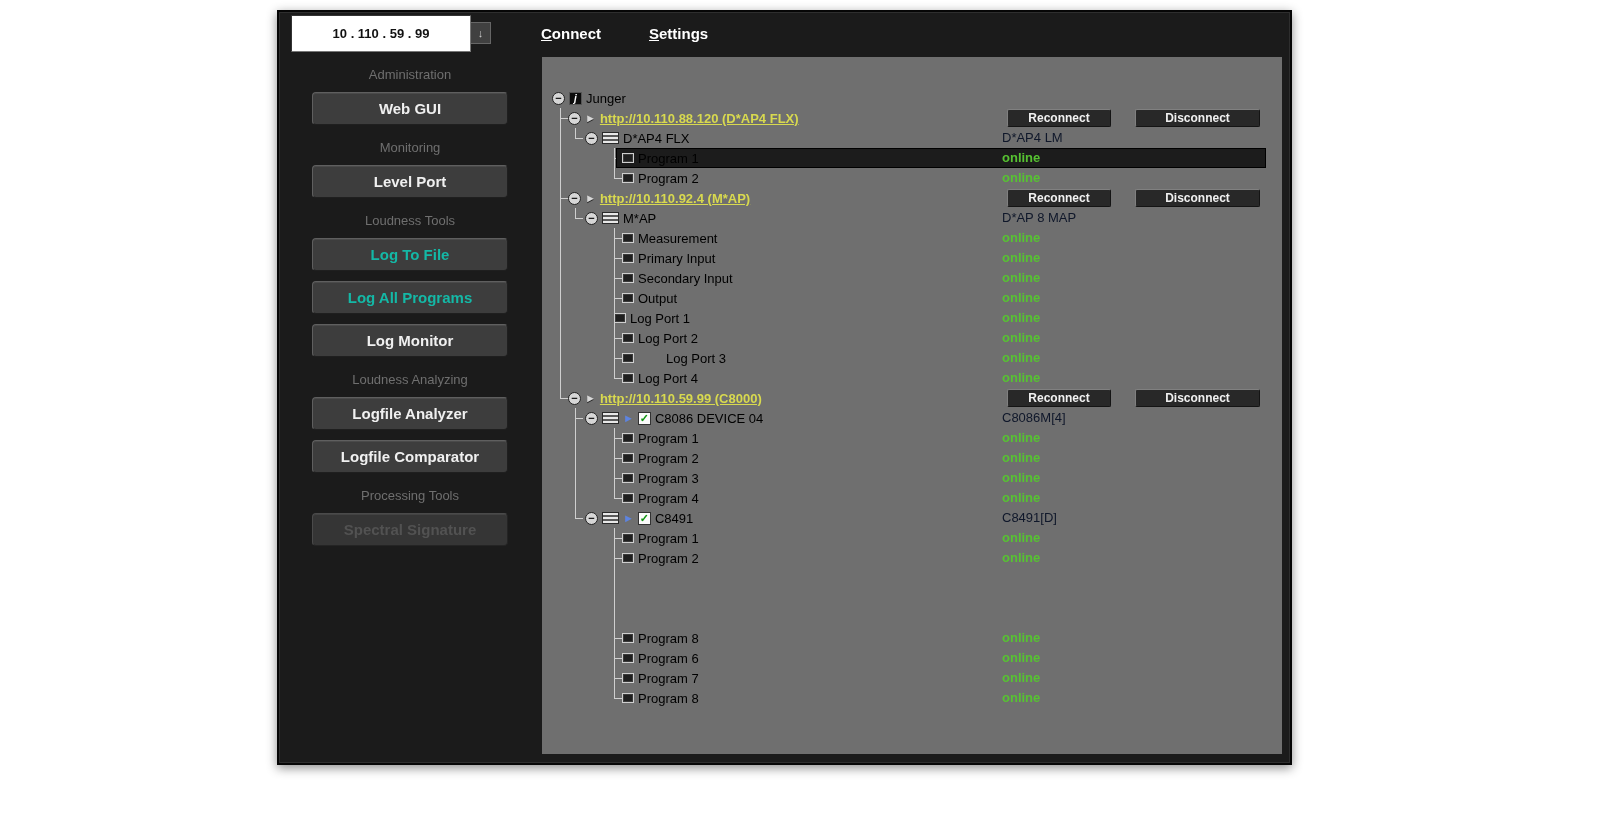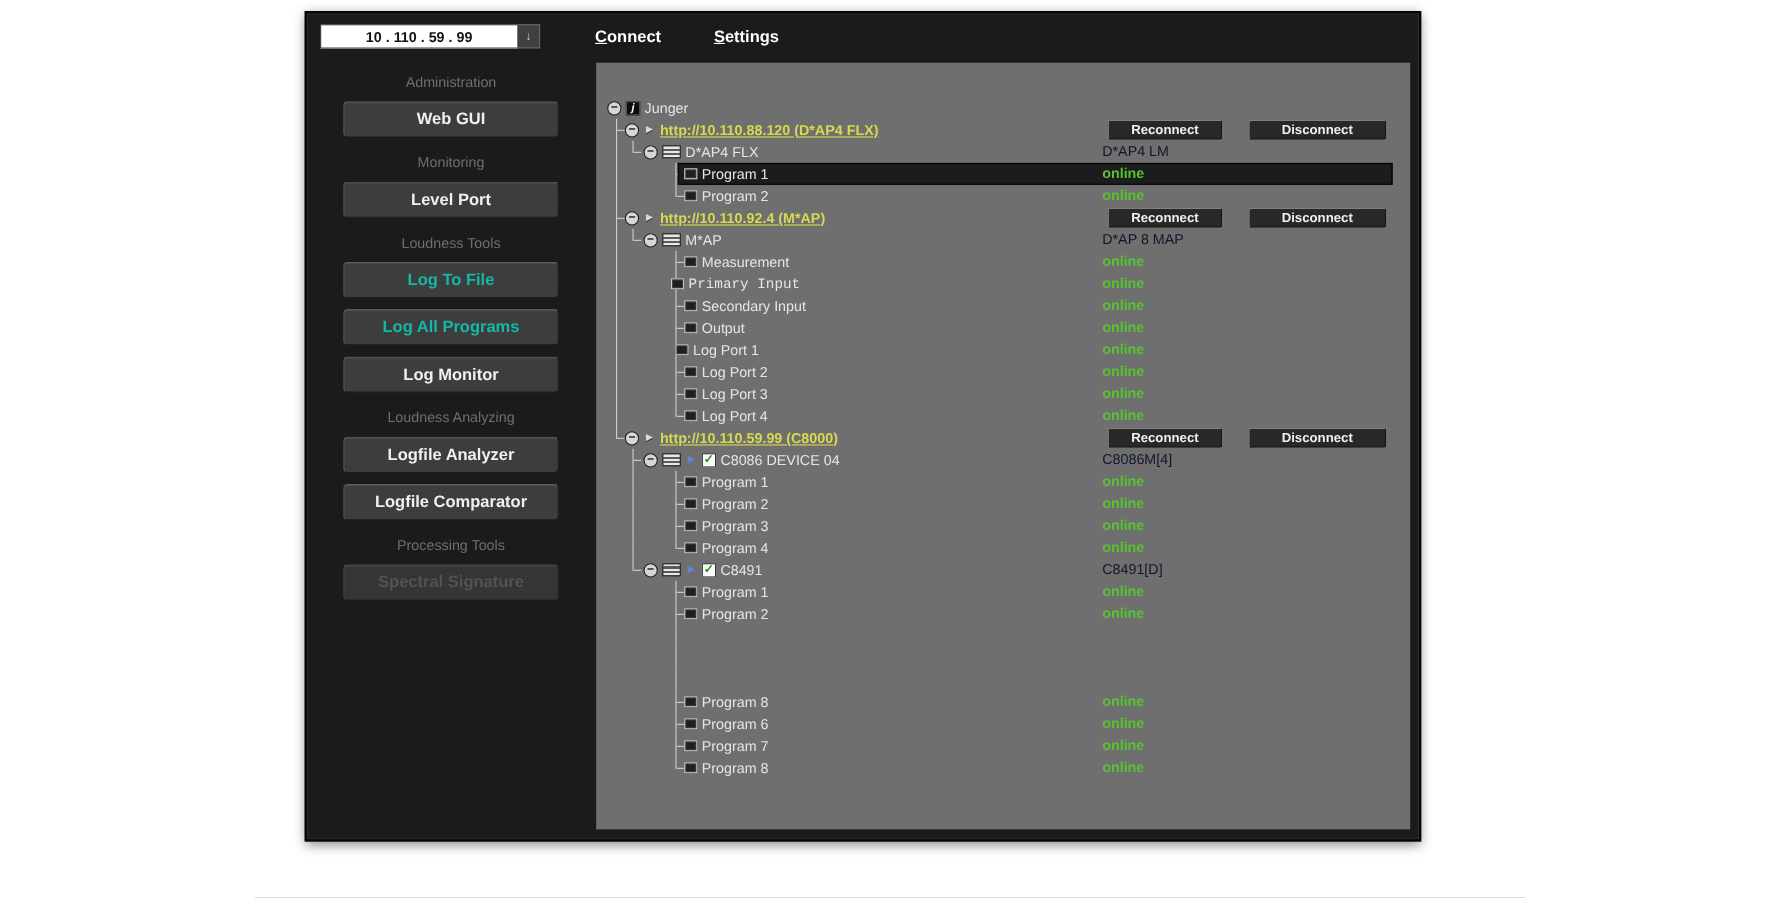--- a/index.html
+++ b/index.html
@@ -5,21 +5,21 @@
   * { margin:0; padding:0; box-sizing:border-box; }
   html,body { width:1616px; height:816px; background:#ffffff; overflow:hidden;
     font-family:"Liberation Sans", sans-serif; }
   .app-window { position:absolute; left:277px; top:10px; width:1015px; height:755px;
     background:#1b1b1b; border:2px solid #060606;
     box-shadow:0 3px 10px rgba(0,0,0,.45), inset 0 0 0 1px #2e2e2e; }
 
   
   .titlebar { position:absolute; left:0; top:0; right:0; height:42px;
     display:flex; align-items:center; padding-left:12px; }
-  .ip-input { width:180px; height:22px; background:#ffffff; color:#111;
+  .ip-input { width:180px; height:37px; background:#ffffff; color:#111;
     border:1px solid #777; border-top-color:#333; border-left-color:#333;
     font-family:inherit; font-size:13px; font-weight:bold; text-align:center; }
   .ip-btn { width:20px; height:22px; background:#404040; border:1px solid #666;
     border-left:none; color:#cccccc; font-size:11px; padding:0; font-family:inherit; }
   .menu-bar { display:flex; gap:48px; margin-left:50px; }
   .menu-item { color:#ffffff; font-weight:bold; font-size:15px; white-space:nowrap; }
   .menu-item u { text-decoration:underline; }
 
   
   .sidebar { position:absolute; left:8px; top:46px; width:246px; height:702px; padding-top:6px; }
@@ -42,21 +42,21 @@
     font-size:13px; line-height:20px; }
   .hsep { position:absolute; top:4px; width:1px; height:12px; background:#e2e2e2; }
   .tree { position:absolute; left:0; right:0; top:21px; bottom:0; padding-top:10px; overflow:hidden; }
 
   .trow { position:relative; height:20px; }
   .tguide { position:absolute; top:0; bottom:0; width:1px; background:#cfcfcf; }
   .tconn-h { position:absolute; top:10px; height:1px; width:7px; background:#cfcfcf; }
   .thl { position:absolute; left:74px; width:650px; top:0; height:20px; background:#1c1c1c;
     box-shadow:0 0 0 1px #000 inset; }
   .tcontent { position:absolute; top:0; height:20px; display:flex; align-items:center; white-space:nowrap; }
-  .tlabel { font-size:13px; color:#e5e5e5; }
+  .tlabel { font-size:13px; color:#000000; }
   .tlabel.link { color:#d8d94f; font-weight:bold; text-decoration:underline; }
   .tstatus { position:absolute; left:460px; top:0; line-height:20px; font-size:13px; white-space:nowrap; }
   .tstatus.online { color:#57c232; font-weight:bold; }
   .tstatus.model { color:#0f172a; }
   .row-btn { position:absolute; top:1px; height:18px; background:#282828; color:#f0f0f0;
     font-weight:bold; font-size:12px; font-family:inherit; border:1px solid;
     border-color:#808080 #141414 #141414 #808080; border-radius:2px; cursor:default; }
   .row-btn.reconnect { left:465px; width:104px; }
   .row-btn.disconnect { left:593px; width:125px; }
 
@@ -187,21 +187,21 @@
             <div class="tcontent" style="left: 80px;">
               <span class="ticon i-program"></span>
               <span class="tlabel plain">Measurement</span>
             </div>
             <span class="tstatus online">online</span>
           </div>
           <div class="trow">
             <div class="tguide" style="left: 18px;"></div>
             <div class="tguide" style="left: 72px;"></div>
             <div class="tconn-h" style="left: 73px;"></div>
-            <div class="tcontent" style="left: 68px; font-family: Liberation Mono, monospace;">
+            <div class="tcontent" style="left: 80px;">
               <span class="ticon i-program"></span>
               <span class="tlabel plain">Primary Input</span>
             </div>
             <span class="tstatus online">online</span>
           </div>
           <div class="trow">
             <div class="tguide" style="left: 18px;"></div>
             <div class="tguide" style="left: 72px;"></div>
             <div class="tconn-h" style="left: 73px;"></div>
             <div class="tcontent" style="left: 80px;">
@@ -237,21 +237,21 @@
             <div class="tcontent" style="left: 80px;">
               <span class="ticon i-program"></span>
               <span class="tlabel plain">Log Port 2</span>
             </div>
             <span class="tstatus online">online</span>
           </div>
           <div class="trow">
             <div class="tguide" style="left: 18px;"></div>
             <div class="tguide" style="left: 72px;"></div>
             <div class="tconn-h" style="left: 73px;"></div>
-            <div class="tcontent" style="left: 80px;">
+            <div class="tcontent" style="left: 80px; gap: 28px;">
               <span class="ticon i-program"></span>
               <span class="tlabel plain">Log Port 3</span>
             </div>
             <span class="tstatus online">online</span>
           </div>
           <div class="trow">
             <div class="tguide" style="left: 18px;"></div>
             <div class="tguide" style="left: 72px; bottom: auto; height: 11px;"></div>
             <div class="tconn-h" style="left: 73px;"></div>
             <div class="tcontent" style="left: 80px;">

